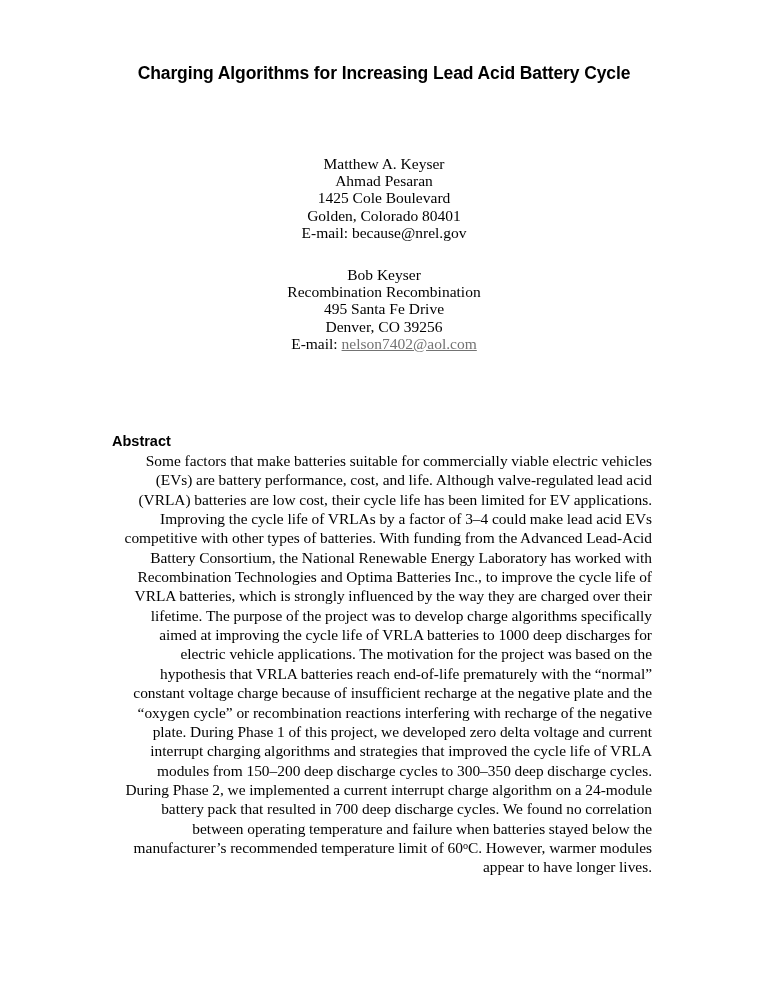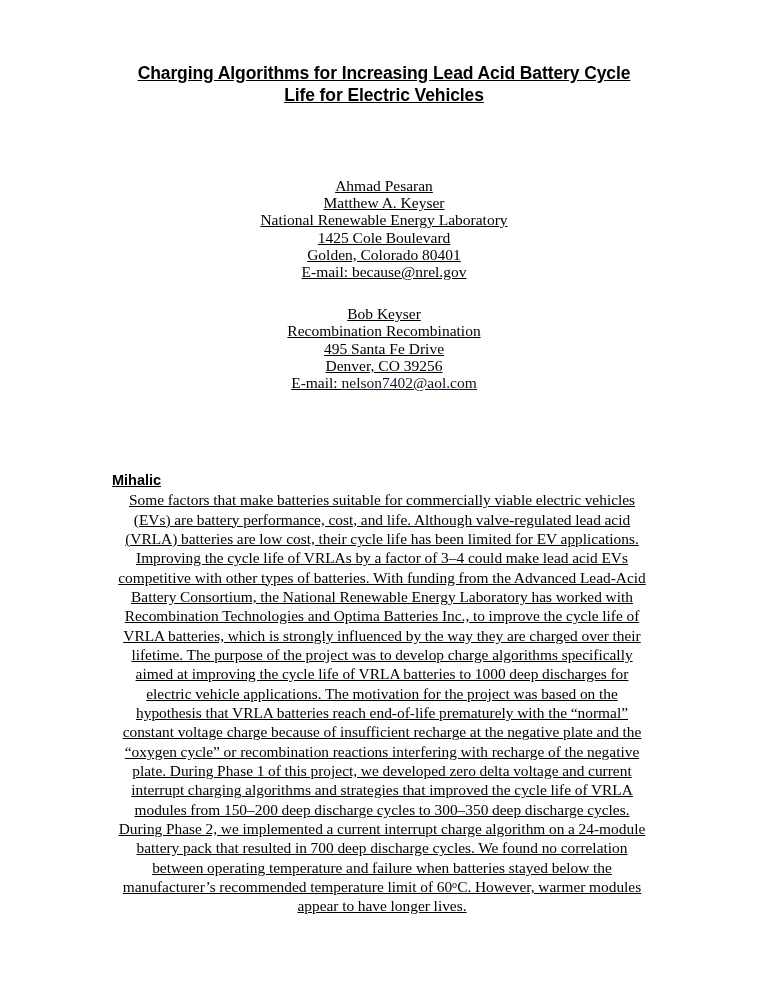--- a/index.html
+++ b/index.html
@@ -18,21 +18,20 @@
   }
 
   .page {
     position: absolute;
     left: 0;
     top: 0;
     width: 768px;
     height: 874px;
     box-sizing: border-box;
     padding: 0 112px 16px 112px;
-    text-decoration: underline;
   }
 
   
   .doc-title {
     font-family: "Liberation Sans", "DejaVu Sans", sans-serif;
     font-weight: bold;
     font-size: 17.5px;
     line-height: 22px;
     text-align: center;
     margin: 0;
@@ -54,75 +53,73 @@
     padding-top: 71px;
   }
   .author-block-2 {
     padding-top: 25px;
   }
   .authors .line {
     display: block;
     white-space: nowrap;
   }
   .email-link {
-    color: #0f172a;
+    color: #737373;
     text-decoration: underline;
   }
 
   
   .abstract-section {
     padding-top: 81px;
   }
   .abstract-heading {
     font-family: "Liberation Sans", "DejaVu Sans", sans-serif;
     font-weight: bold;
     font-size: 14.5px;
     line-height: 17px;
     margin: 0 0 1px 0;
     text-align: left;
   }
   .abstract-body {
     font-size: 15.4px;
     line-height: 19.35px;
-    text-align: center;
+    text-align: right;
     margin: 0;
     width: 540px;
     word-spacing: -0.15px;
   }
   sup.deg {
     font-size: 0.66em;
     vertical-align: 0.42em;
     line-height: 0;
   }
 </style>
 </head>
 <body>
 
 <div class="page">
 
   <h1 class="doc-title">
     <span class="title-line">Charging Algorithms for Increasing Lead Acid Battery Cycle</span>
-    <span class="title-line">Life for Electric Vehicles</span>
   </h1>
 
   <div class="authors author-block-1">
+    <span class="line">Matthew A. Keyser</span>
     <span class="line">Ahmad Pesaran</span>
-    <span class="line">Matthew A. Keyser</span>
-    <span class="line">National Renewable Energy Laboratory</span>
     <span class="line">1425 Cole Boulevard</span>
     <span class="line">Golden, Colorado 80401</span>
     <span class="line">E-mail: because@nrel.gov</span>
   </div>
 
   <div class="authors author-block-2">
     <span class="line">Bob Keyser</span>
     <span class="line">Recombination Recombination</span>
     <span class="line">495 Santa Fe Drive</span>
     <span class="line">Denver, CO 39256</span>
     <span class="line"><span>E-mail: </span><a class="email-link" href="#">nelson7402@aol.com</a></span>
   </div>
 
   <div class="abstract-section">
-    <div class="abstract-heading">Mihalic</div>
+    <div class="abstract-heading">Abstract</div>
     <p class="abstract-body"><span>Some factors that make batteries suitable for commercially viable electric vehicles (EVs) are battery performance, cost, and life. Although valve-regulated lead acid (VRLA) batteries are low cost, their cycle life has been limited for EV applications. Improving the cycle life of VRLAs by a factor of 3–4 could make lead acid EVs competitive with other types of batteries. With funding from the Advanced Lead-Acid Battery Consortium, the National Renewable Energy Laboratory has worked with Recombination Technologies and Optima Batteries Inc., to improve the cycle life of VRLA batteries, which is strongly influenced by the way they are charged over their lifetime. The purpose of the project was to develop charge algorithms specifically aimed at improving the cycle life of VRLA batteries to 1000 deep discharges for electric vehicle applications. The motivation for the project was based on the hypothesis that VRLA batteries reach end-of-life prematurely with the “normal” constant voltage charge because of insufficient recharge at the negative plate and the “oxygen cycle” or recombination reactions interfering with recharge of the negative plate. During Phase 1 of this project, we developed zero delta voltage and current interrupt charging algorithms and strategies that improved the cycle life of VRLA modules from 150–200 deep discharge cycles to 300–350 deep discharge cycles. During Phase 2, we implemented a current interrupt charge algorithm on a 24-module battery pack that resulted in 700 deep discharge cycles. We found no correlation between operating temperature and failure when batteries stayed below the manufacturer’s recommended temperature limit of 60</span><sup class="deg">o</sup><span>C. However, warmer modules appear to have longer lives.</span></p>
   </div>
 
 </div>
 
 </body></html>

